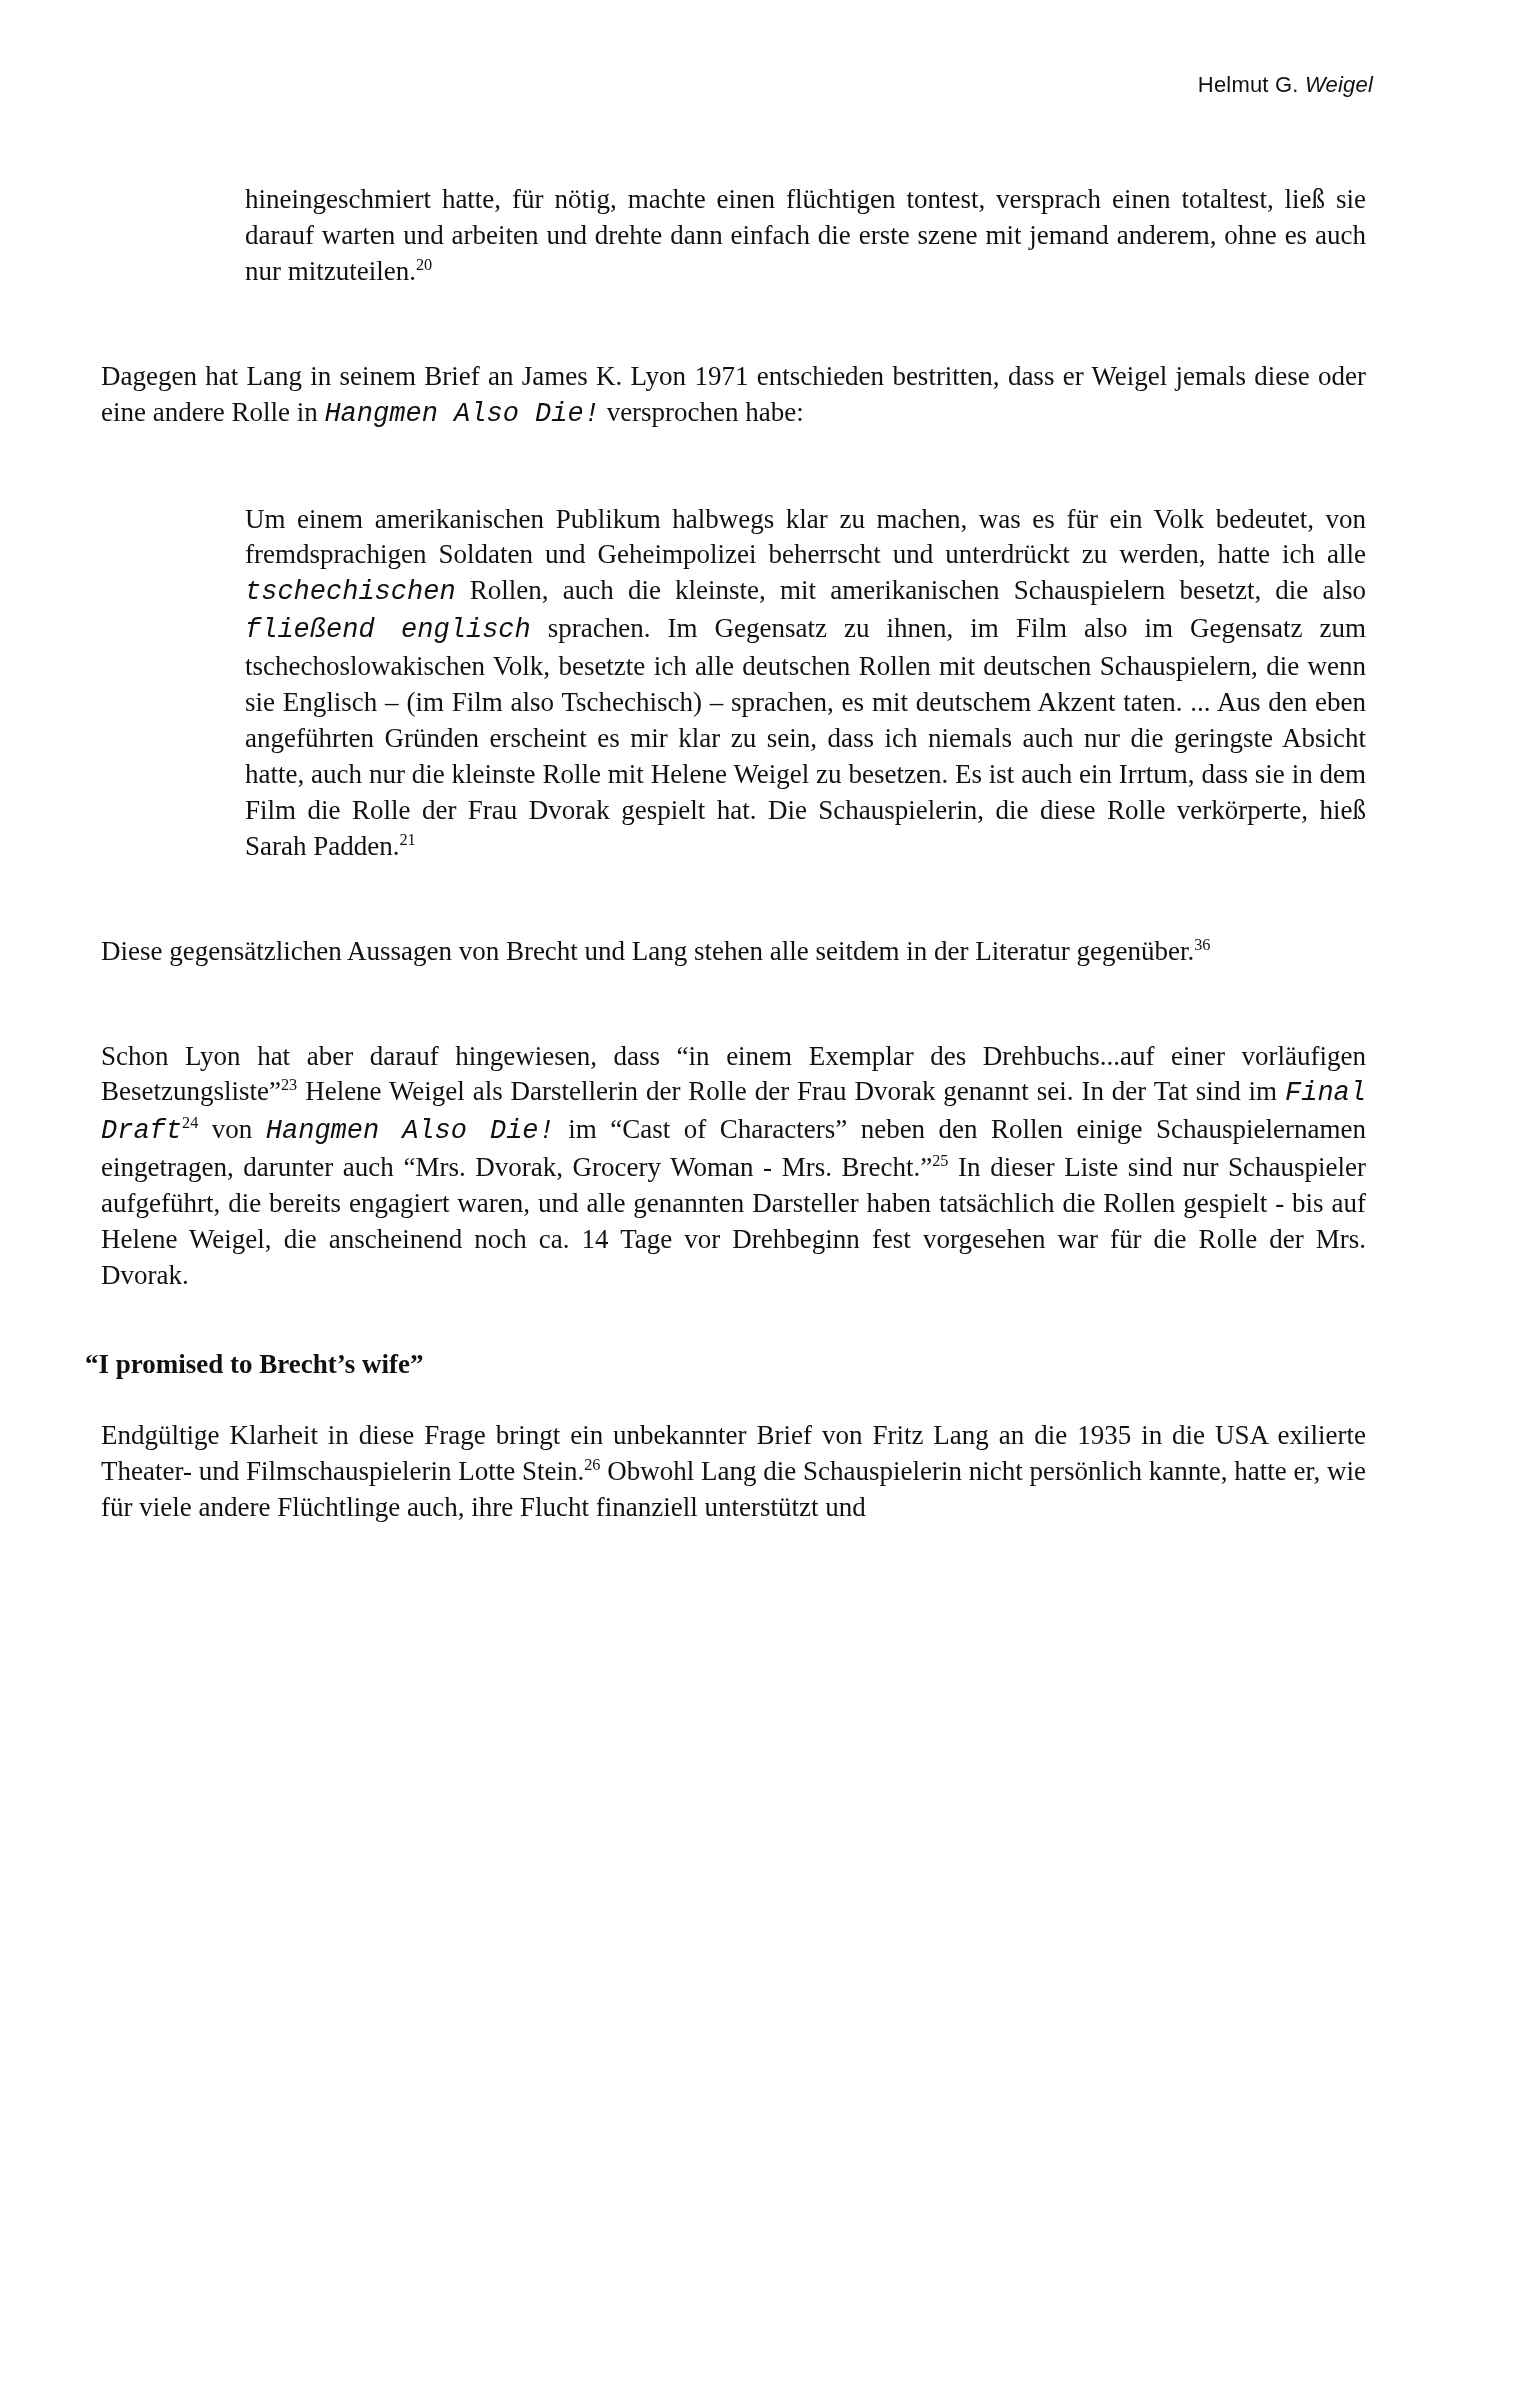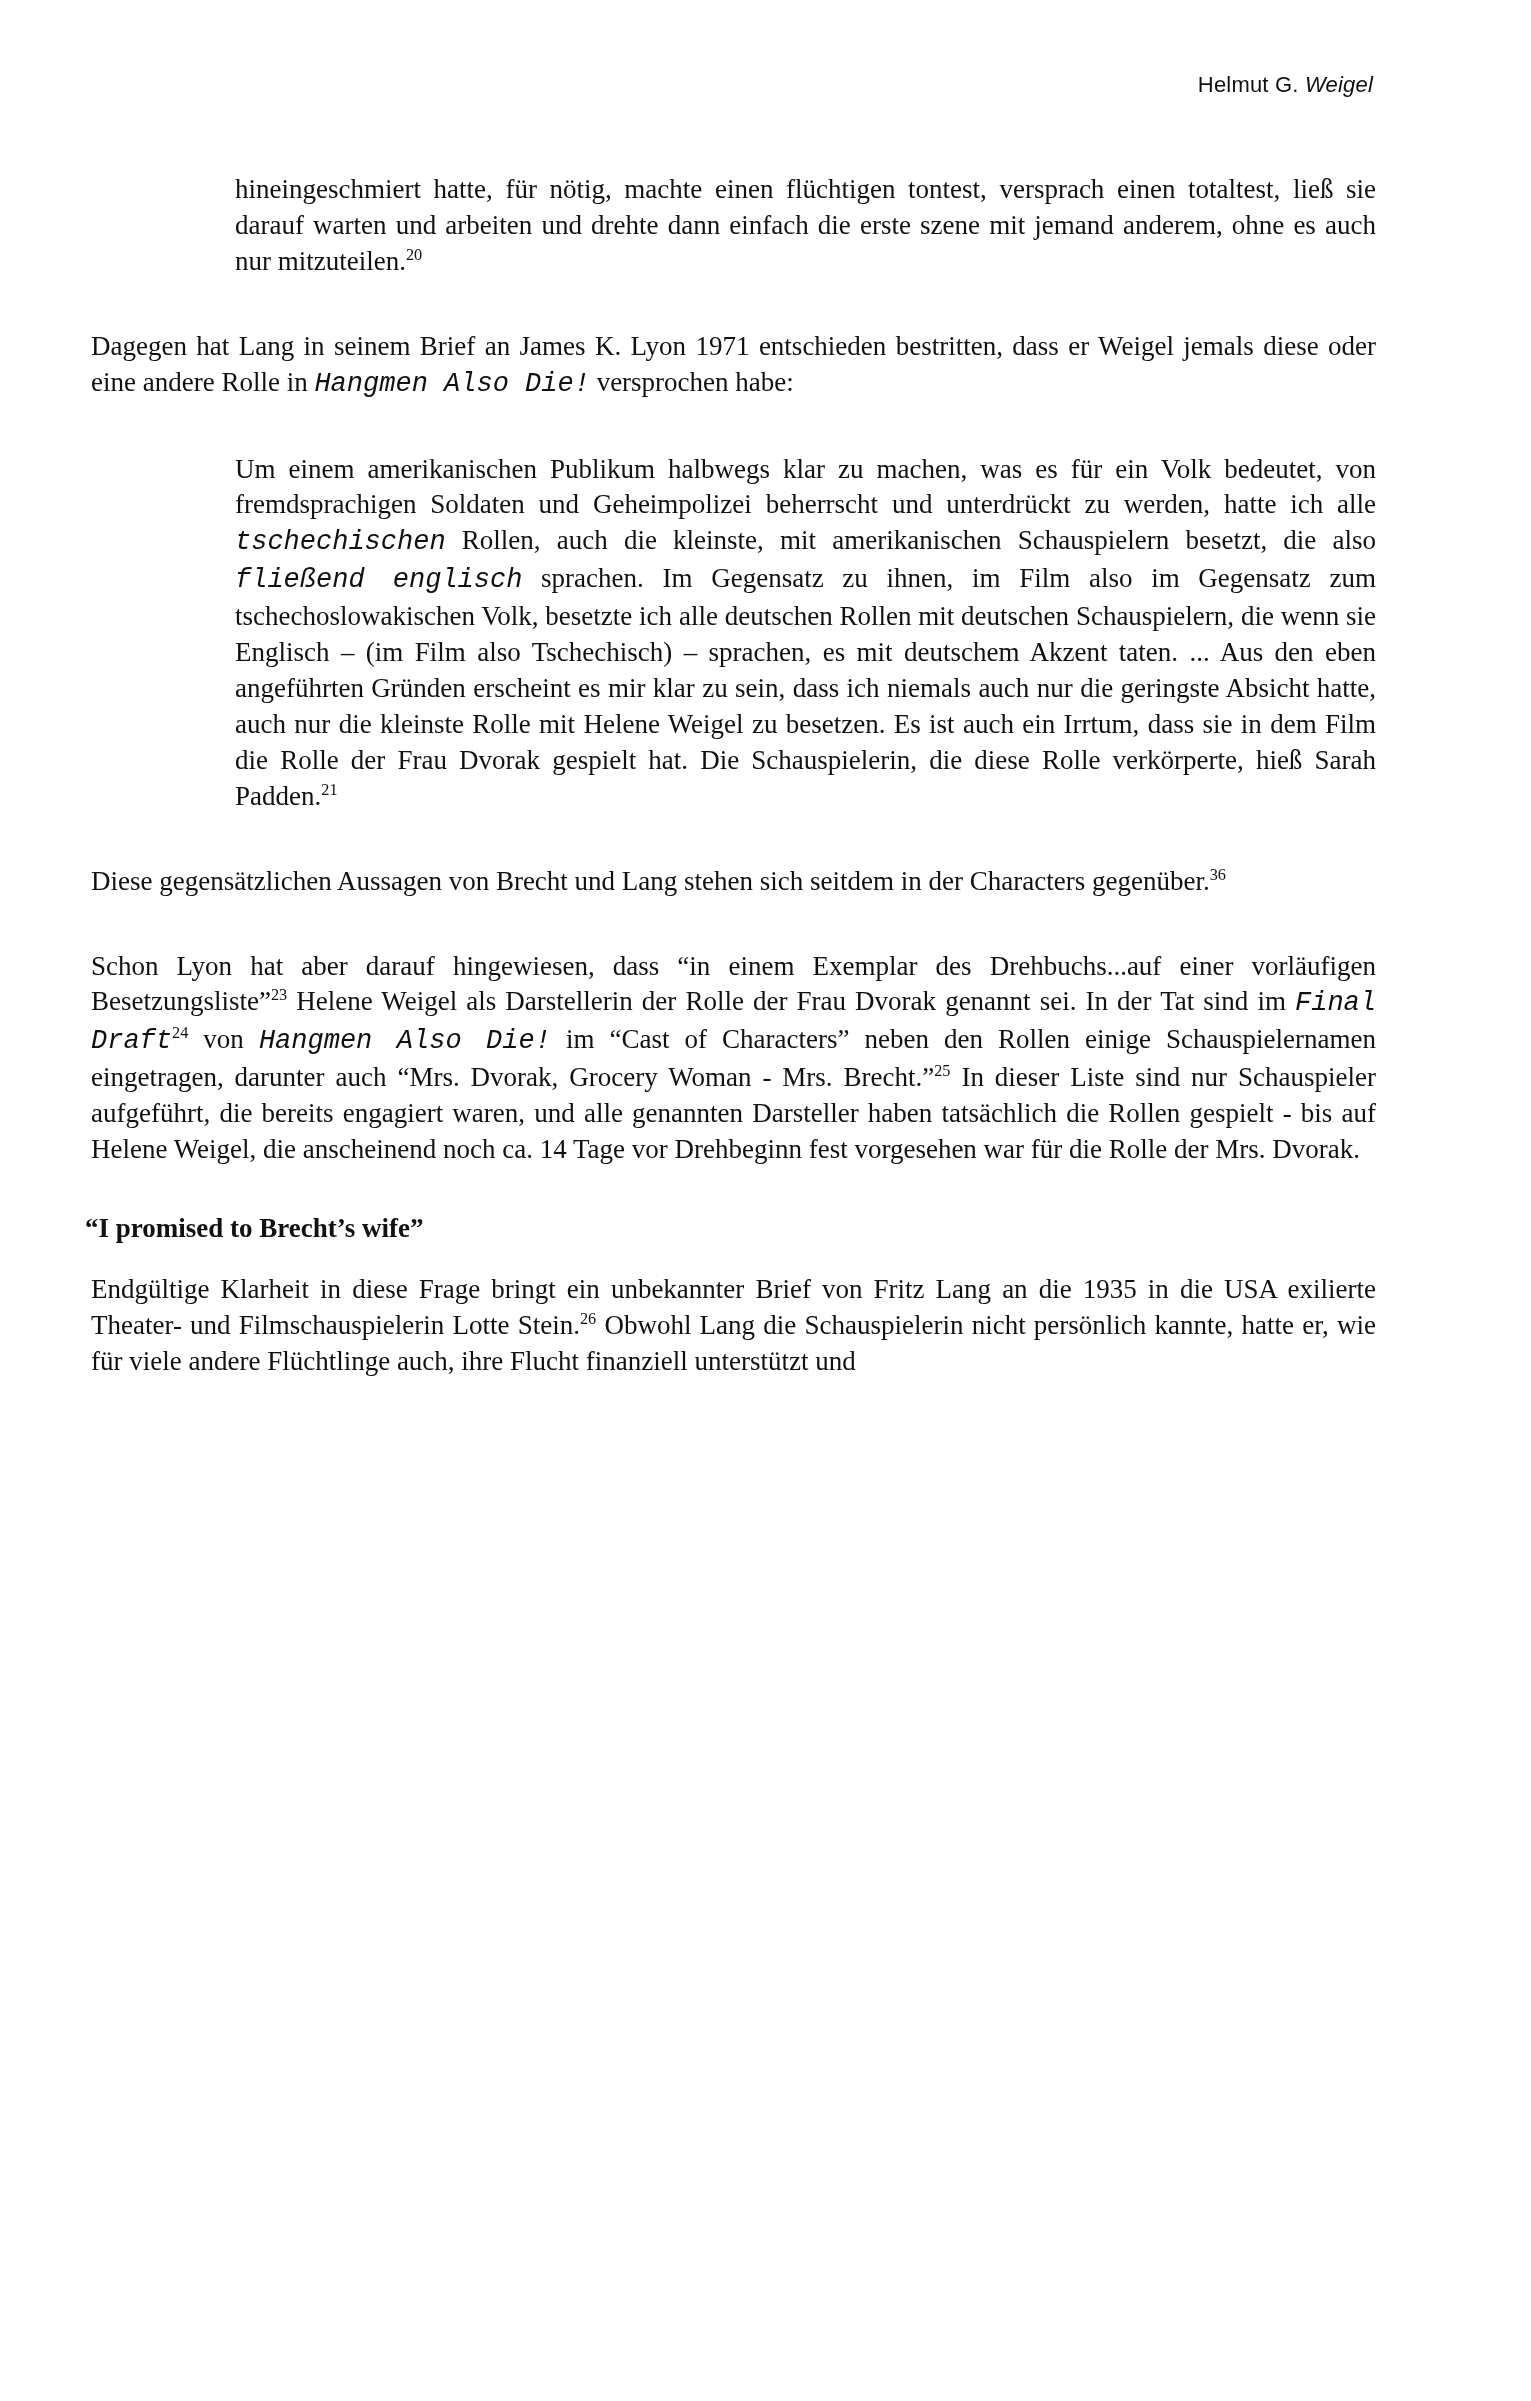--- a/index.html
+++ b/index.html
@@ -32,21 +32,21 @@
   .running-head .surname {
     font-style: italic;
   }
   .content {
     position: absolute;
     left: 85px;
     top: 166px;
     width: 1297px;
   }
   p {
-    margin: 6px;
+    margin: 16px;
     font-size: 27px;
     line-height: 1.33;
     text-align: justify;
     text-justify: inter-word;
     hyphens: none;
   }
   .indent-block {
     margin-left: 144px;
     width: 1153px;
   }
@@ -89,21 +89,21 @@
     <p><span>Dagegen hat Lang in seinem Brief an James K. Lyon 1971 entschieden bestritten, dass er Weigel jemals diese oder eine andere Rolle in </span><span class="it">Hangmen Also Die!</span><span> versprochen habe:</span></p>
 
     <div class="gap-lg"></div>
 
     <div class="indent-block">
       <p class="quote-p"><span>Um einem amerikanischen Publikum halbwegs klar zu machen, was es für ein Volk bedeutet, von fremdsprachigen Soldaten und Geheimpolizei beherrscht und unterdrückt zu werden, hatte ich alle </span><span class="it">tschechischen</span><span> Rollen, auch die kleinste, mit amerikanischen Schauspielern besetzt, die also </span><span class="it">fließend englisch</span><span> sprachen. Im Gegensatz zu ihnen, im Film also im Gegensatz zum tschechoslowakischen Volk, besetzte ich alle deutschen Rollen mit deutschen Schauspielern, die wenn sie Englisch – (im Film also Tschechisch) – sprachen, es mit deutschem Akzent taten. ... Aus den eben angeführten Gründen erscheint es mir klar zu sein, dass ich niemals auch nur die geringste Absicht hatte, auch nur die kleinste Rolle mit Helene Weigel zu besetzen. Es ist auch ein Irrtum, dass sie in dem Film die Rolle der Frau Dvorak gespielt hat. Die Schauspielerin, die diese Rolle verkörperte, hieß Sarah Padden.</span><sup>21</sup></p>
     </div>
 
     <div class="gap-lg"></div>
 
-    <p><span>Diese gegensätzlichen Aussagen von Brecht und Lang stehen sich seitdem in der Characters gegenüber.</span><sup>36</sup></p>
+    <p><span>Diese gegensätzlichen Aussagen von Brecht und Lang stehen alle seitdem in der Literatur gegenüber.</span><sup>36</sup></p>
 
     <div class="gap-lg"></div>
 
     <p><span>Schon Lyon hat aber darauf hingewiesen, dass “in einem Exemplar des Drehbuchs...auf einer vorläufigen Besetzungsliste”</span><sup>23</sup><span> Helene Weigel als Darstellerin der Rolle der Frau Dvorak genannt sei. In der Tat sind im </span><span class="it">Final Draft</span><sup>24</sup><span> von </span><span class="it">Hangmen Also Die!</span><span> im “Cast of Characters” neben den Rollen einige Schauspielernamen eingetragen, darunter auch  “Mrs. Dvorak, Grocery Woman - Mrs. Brecht.”</span><sup>25</sup><span>  In dieser Liste sind nur Schauspieler aufgeführt, die bereits engagiert waren, und alle genannten Darsteller haben tatsächlich die Rollen gespielt - bis auf Helene Weigel, die anscheinend noch ca. 14 Tage vor Drehbeginn fest vorgesehen war für die Rolle der Mrs. Dvorak.</span></p>
 
     <div class="gap-lg"></div>
 
     <p class="section-head">“I promised to Brecht’s wife”</p>
 
     <div class="gap-sm"></div>

